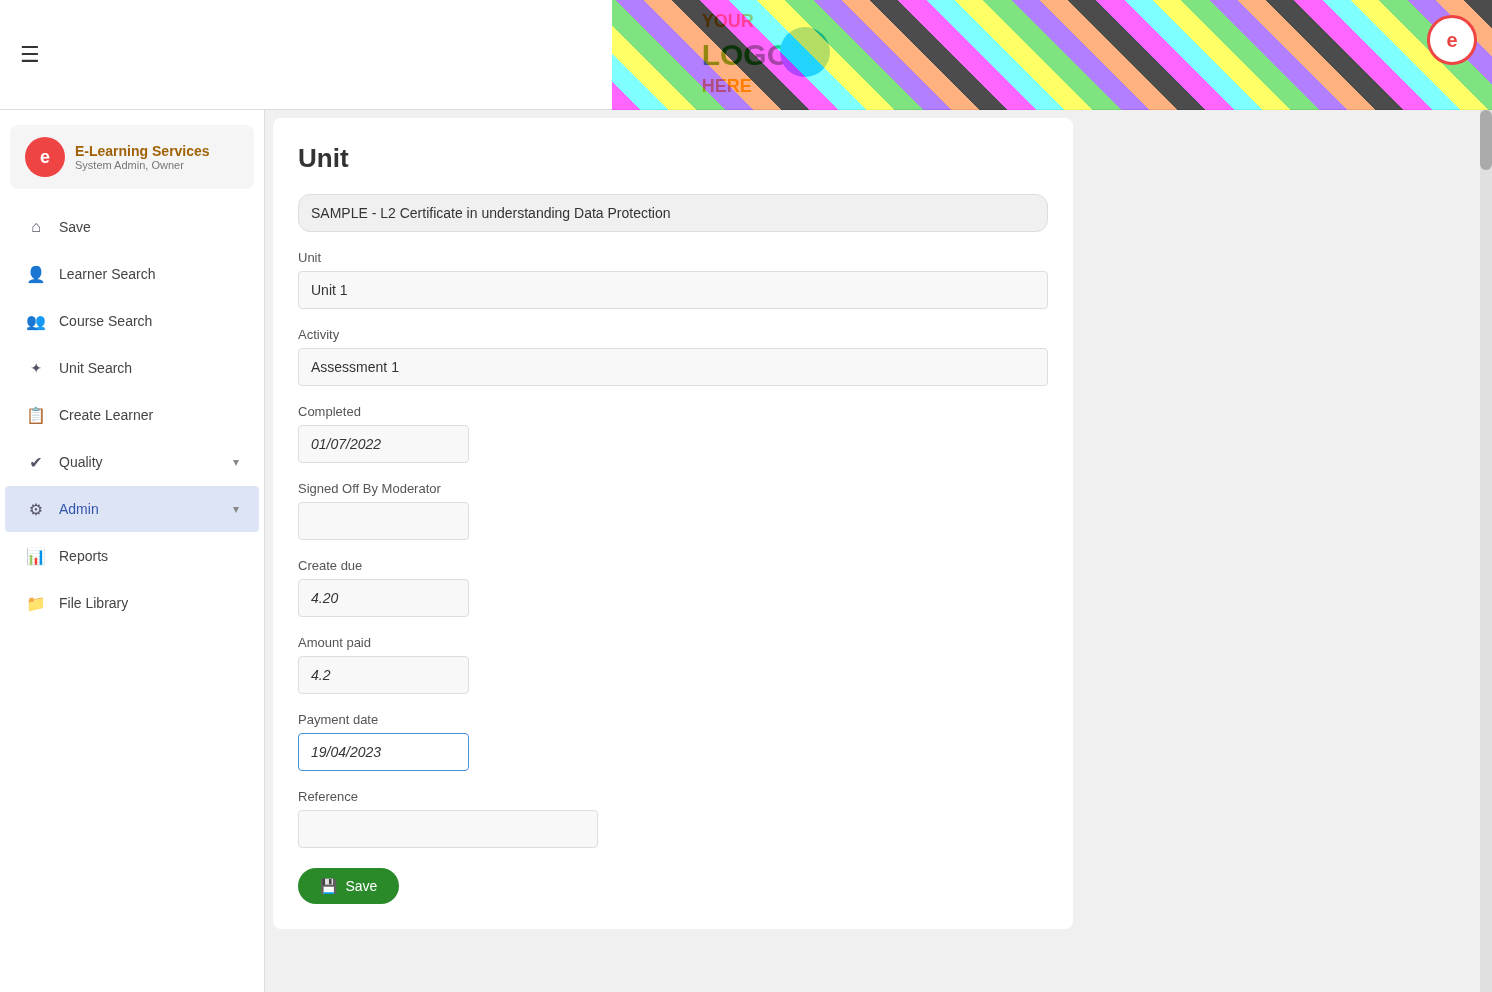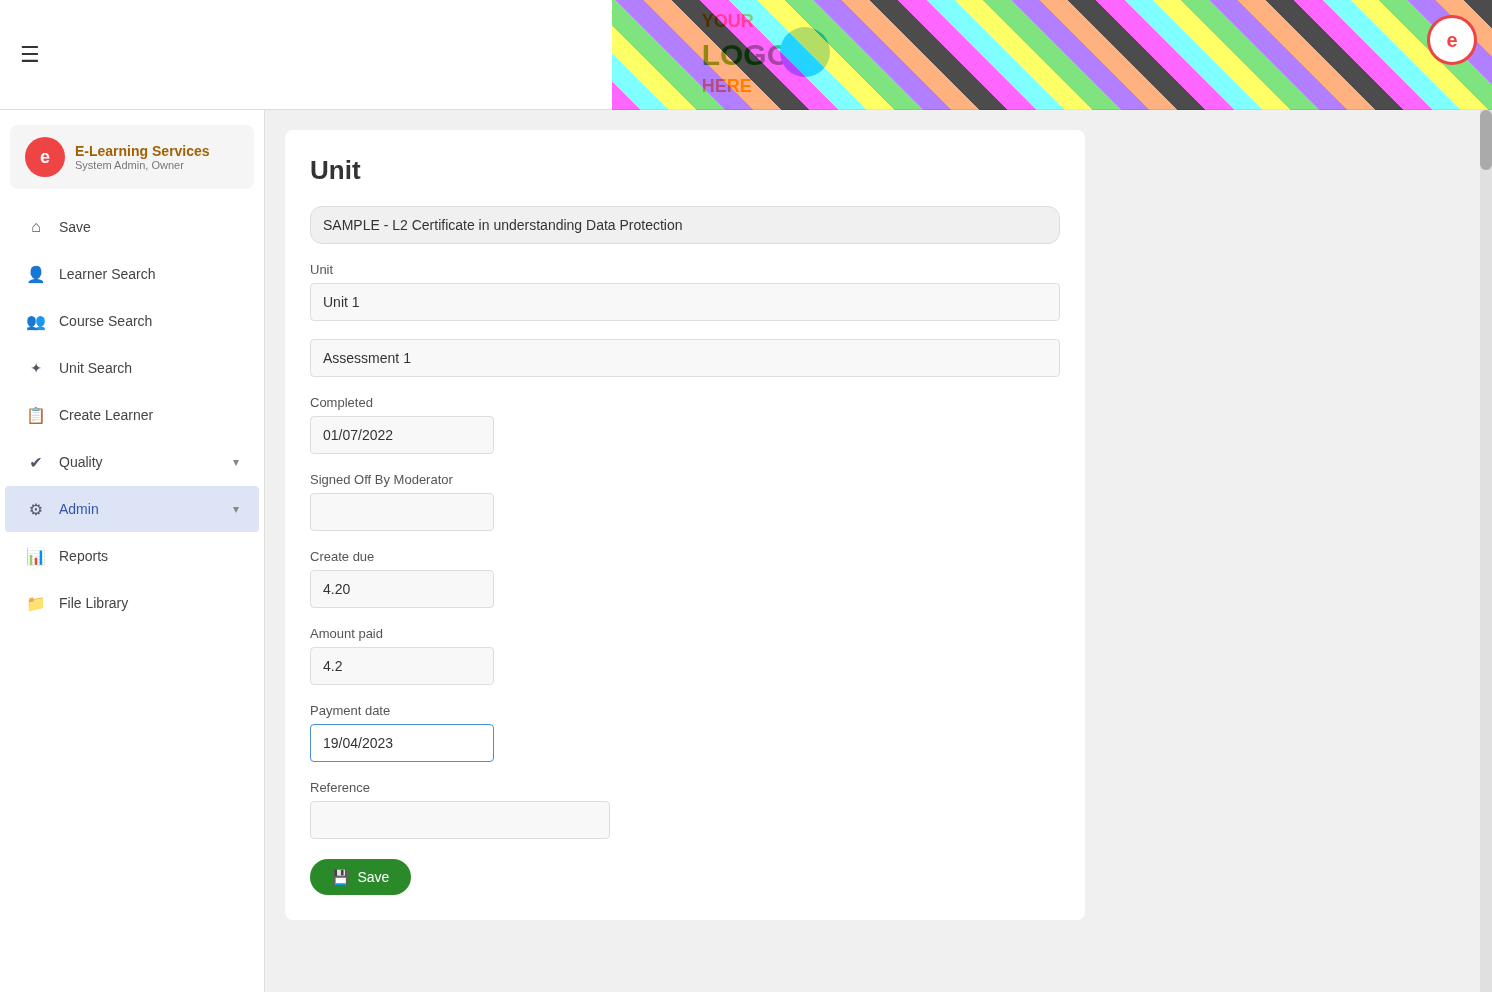--- a/index.html
+++ b/index.html
@@ -118,21 +118,21 @@
 
     .nav-label { flex: 1; }
 
     .nav-chevron { font-size: 12px; color: #888; }
 
     
     .main {
       flex: 1;
       overflow-y: auto;
       background: #f0f0f0;
-      padding: 20px;
+      padding: 8px;
     }
 
     .content-card {
       background: #fff;
       border-radius: 8px;
       padding: 25px;
       max-width: 800px;
     }
 
     .page-title {
@@ -167,21 +167,22 @@
       border-color: #4a90d9;
       background: #fff;
       outline: none;
     }
 
     .field-input-wide {
       width: 100%;
     }
 
     .field-input-narrow {
-      width: 184px;
+      width: 171px;
+      font-style: italic;
     }
 
     .field-input-medium {
       width: 300px;
     }
 
     .course-input {
       width: 100%;
       padding: 10px 12px;
       border: 1px solid #ddd;
@@ -342,20 +343,21 @@
       <div class="form-field">
         <input type="text" class="course-input field-input-wide" readonly="" style="background: rgb(240, 240, 240);" value="SAMPLE - L2 Certificate in understanding Data Protection">
       </div>
 
       <div class="form-field">
         <label class="field-label">Unit</label>
         <input type="text" class="field-input field-input-wide" readonly="" value="Unit 1" style="">
       </div>
 
       <div class="form-field">
+        <label class="field-label">Activity</label>
         <input type="text" class="field-input field-input-wide" readonly="" value="Assessment 1" style="">
       </div>
 
       <div class="form-field">
         <label class="field-label">Completed</label>
         <input type="text" class="field-input field-input-narrow" readonly="" value="01/07/2022" style="">
       </div>
 
       <div class="form-field">
         <label class="field-label">Signed Off By Moderator</label>

